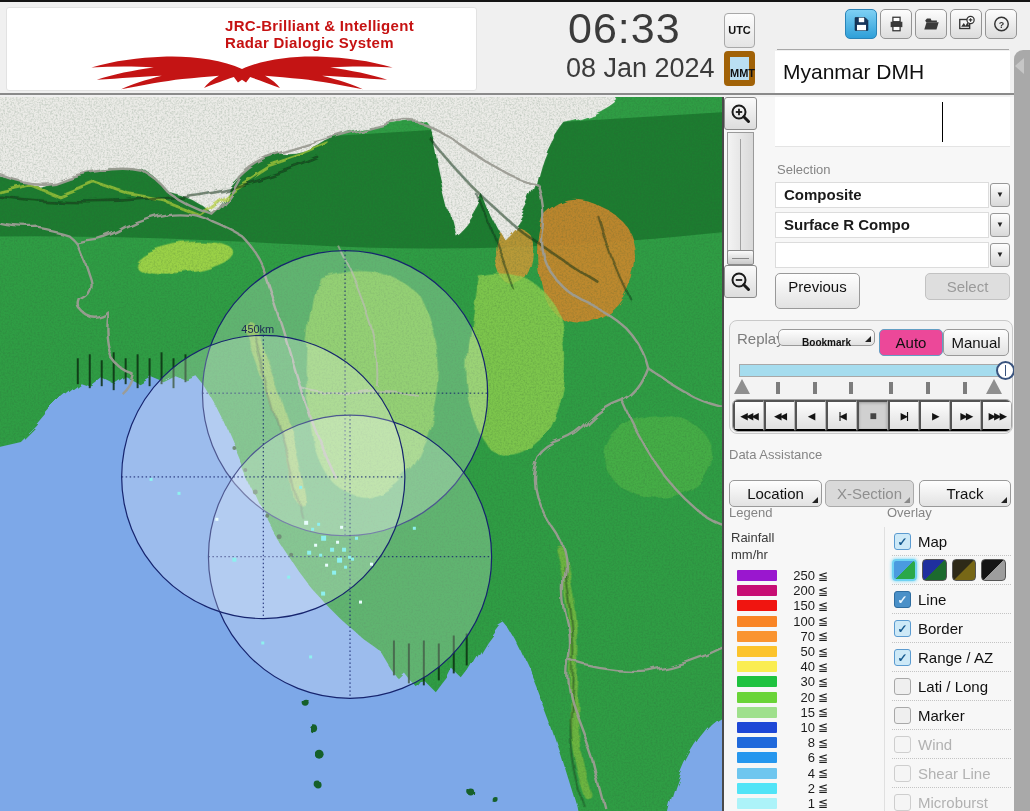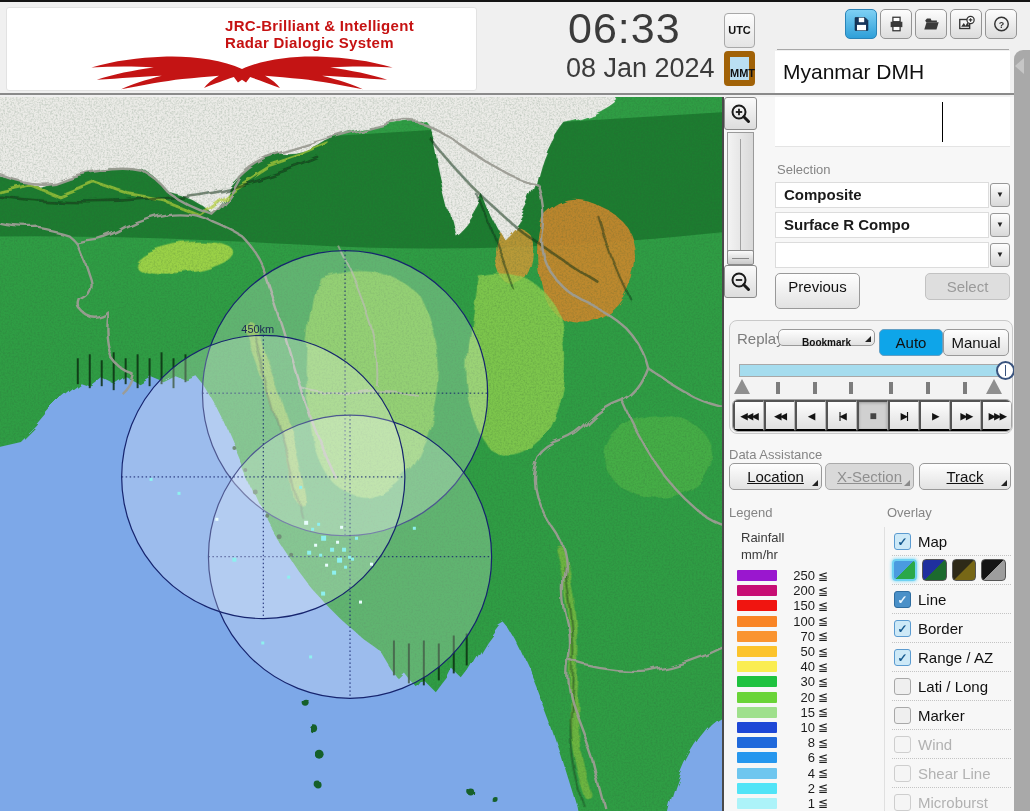--- a/index.html
+++ b/index.html
@@ -78,43 +78,43 @@
   .btn.graybg .corner-tri { border-bottom-color:#8a8a8a; }
 
   .prev-btn { left:51px; top:176px; width:85px; height:36px; line-height:25px; }
   .select-btn { left:201px; top:176px; width:85px; height:27px; line-height:25px; }
 
   .replay-box { position:absolute; left:5px; top:223px; width:284px; height:114px;
                 border:1px solid #c9c9c9; border-radius:8px; background:#f3f3f3; }
   .replay-label { position:absolute; left:7px; top:9px; font-size:15px; color:#7c7c7c; }
   .bookmark-btn { left:48px; top:8px; width:97px; height:17px; line-height:25px; font-size:10px; font-weight:bold; }
   .auto-btn { left:149px; top:8px; width:64px; height:27px; line-height:25px;
-              background:#0ea5e9; border-color:#639fc4; }
+              background:#ec4899; border-color:#639fc4; }
   .manual-btn { left:213px; top:8px; width:66px; height:27px; line-height:25px; }
 
   .prog-track { position:absolute; left:9px; top:43px; width:267px; height:13px; background:#fff; border:1px solid #a8a8a8; }
   .prog-fill { height:100%; background:#a5dcee; }
   .prog-handle { position:absolute; left:266px; top:40px; width:19px; height:19px; border-radius:50%;
                  background:#fff; border:2px solid #39537d; cursor:grab; }
   .prog-handle::after { content:""; position:absolute; left:6.5px; top:2px; width:1px; height:11px; background:#39537d; }
 
   .tick { position:absolute; top:61px; width:4px; height:12px; background:#7d7d7d; }
   .end-tri { position:absolute; top:58px; width:0; height:0; border-left:8px solid transparent;
              border-right:8px solid transparent; border-bottom:15px solid #8f8f8f; }
 
   .controls { position:absolute; left:2px; top:78px; width:280px; height:33px; display:flex;
               border:1px solid #a6a6a6; border-radius:6px; overflow:hidden; background:#fff; }
   .pb-btn { flex:1; border-right:1px solid #b6b6b6; background:linear-gradient(#fdfdfd,#e0e0e0);
             font-size:9px; font-weight:bold; letter-spacing:-1.5px; color:#131313; cursor:pointer;
             display:flex; align-items:center; justify-content:center; padding:0; }
   .pb-btn:last-child { border-right:none; }
   .pb-btn.pressed { background:#d0d0d0; box-shadow:inset 0 1px 3px rgba(0,0,0,.25); font-size:12px; letter-spacing:0; color:#444; }
 
-  .da-btn { height:27px; line-height:25px; top:366px;text-decoration:underline; }
-  .legend-title { font-size:13px; color:#3a3a3a; position:absolute; left:17px;text-align:right; }
+  .da-btn { height:27px; line-height:25px; top:383px; }
+  .legend-title { font-size:13px; color:#3a3a3a; position:absolute; left:7px;text-align:right; }
   .legend-rows { position:absolute; left:13px; top:471px; width:112px; }
   .legend-row { display:flex; align-items:center; height:15.2px; }
   .legend-bar { width:40px; height:11px; border-radius:1px; flex:none; }
   .legend-val { width:38px; text-align:right; font-size:13px; color:#1c1c1c; }
   .legend-sym { margin-left:3px; font-size:12px; color:#1c1c1c; }
 
   .v-div { position:absolute; left:160px; top:430px; width:1px; height:286px; background:#e0e0e0; }
 
   .overlay-list { position:absolute; left:168px; top:430px; width:119px; }
   .ov-row { height:29px; display:flex; align-items:center; border-bottom:1px dotted #c4c4c4; }

